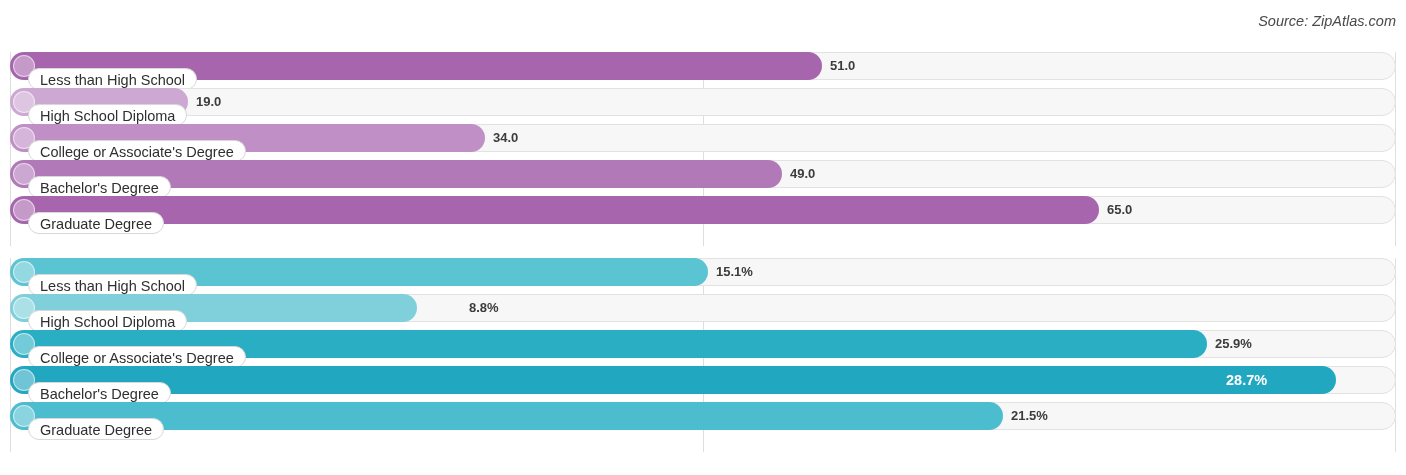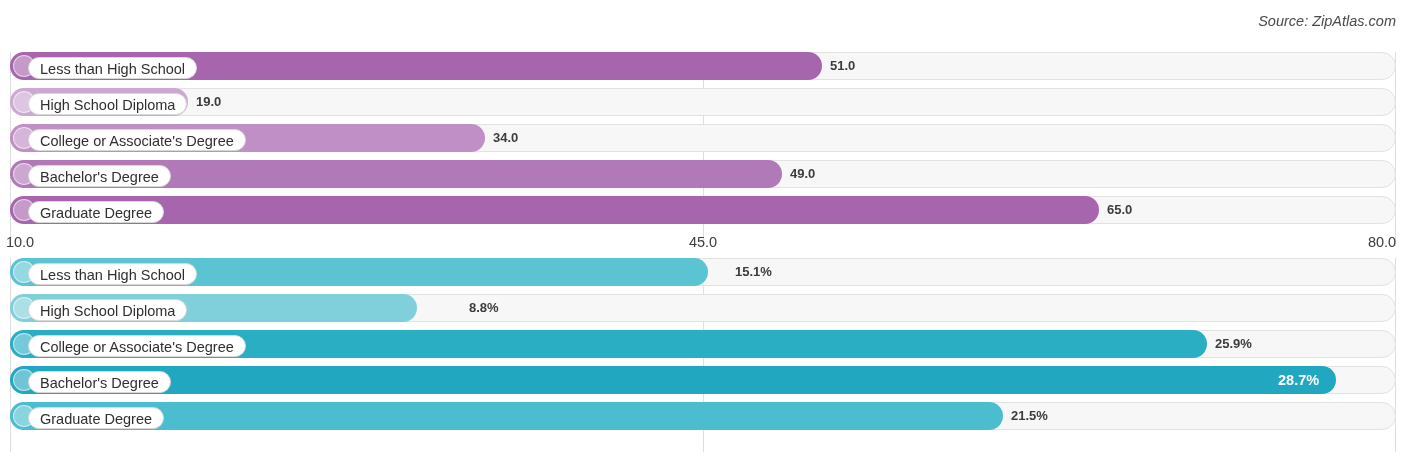--- a/index.html
+++ b/index.html
@@ -88,21 +88,21 @@
     width: 22px;
     height: 22px;
     border-radius: 11px;
     background: rgba(255,255,255,0.35);
     border: 1px solid rgba(255,255,255,0.55);
     box-sizing: border-box;
   }
   .row-label {
     position: absolute;
     left: 18px;
-    top: 5px;
+    top: 16px;
     height: 22px;
     line-height: 22px;
     padding: 0 11px;
     border-radius: 11px;
     background: #ffffff;
     border: 1px solid #d8d8d8;
     font-size: 14.5px;
     color: #2f2f2f;
     white-space: nowrap;
     box-sizing: border-box;
@@ -183,57 +183,52 @@
         <div class="row-label">Bachelor's Degree</div>
         <div class="value-out" style="left: 780px;">49.0</div>
       </div>
       <div class="row" style="top: 144px;">
         <div class="track"></div>
         <div class="bar" style="width: 1089px; background: rgb(167, 101, 173);"></div>
         <div class="cap"></div>
         <div class="row-label">Graduate Degree</div>
         <div class="value-out" style="left: 1097px;">65.0</div>
       </div>
-      <div class="axis" style="top: 182px;">
-        <div class="axis-tick" style="left: 10px;">10.0</div>
-        <div class="axis-tick" style="left: 693px;">45.0</div>
-        <div class="axis-tick" style="left: 1372px;">80.0</div>
-      </div>
     </div>
   <div class="panel panel-b" id="panel-b">
       <div class="grid-line" style="left: 0px; height: 194px;"></div>
       <div class="grid-line" style="left: 693px; height: 194px;"></div>
       <div class="grid-line" style="left: 1385px; height: 194px;"></div>
       <div class="row" style="top: 0px;">
         <div class="track"></div>
         <div class="bar" style="width: 698px; background: rgb(91, 196, 210);"></div>
         <div class="cap"></div>
         <div class="row-label">Less than High School</div>
-        <div class="value-out" style="left: 706px; margin-left: 19px;">15.1%</div>
+        <div class="value-out" style="left: 706px;">15.1%</div>
       </div>
       <div class="row" style="top: 36px;">
         <div class="track"></div>
         <div class="bar" style="width: 407px; background: rgb(127, 208, 218);"></div>
         <div class="cap"></div>
         <div class="row-label">High School Diploma</div>
         <div class="value-out" style="left: 415px; margin-left: 44px;">8.8%</div>
       </div>
       <div class="row" style="top: 72px;">
         <div class="track"></div>
         <div class="bar" style="width: 1197px; background: rgb(41, 174, 196);"></div>
         <div class="cap"></div>
         <div class="row-label">College or Associate's Degree</div>
         <div class="value-out" style="left: 1205px; text-align: right;">25.9%</div>
       </div>
       <div class="row" style="top: 108px;">
         <div class="track"></div>
         <div class="bar" style="width: 1326px; background: rgb(34, 167, 192);"></div>
         <div class="cap"></div>
         <div class="row-label">Bachelor's Degree</div>
-        <div class="value-in" style="left: 1268px; text-align: center;">28.7%</div>
+        <div class="value-in" style="left: 1216px; text-align: center;">28.7%</div>
       </div>
       <div class="row" style="top: 144px;">
         <div class="track"></div>
         <div class="bar" style="width: 993px; background: rgb(76, 189, 206);"></div>
         <div class="cap"></div>
         <div class="row-label">Graduate Degree</div>
         <div class="value-out" style="left: 1001px;">21.5%</div>
       </div>
     </div>
 

